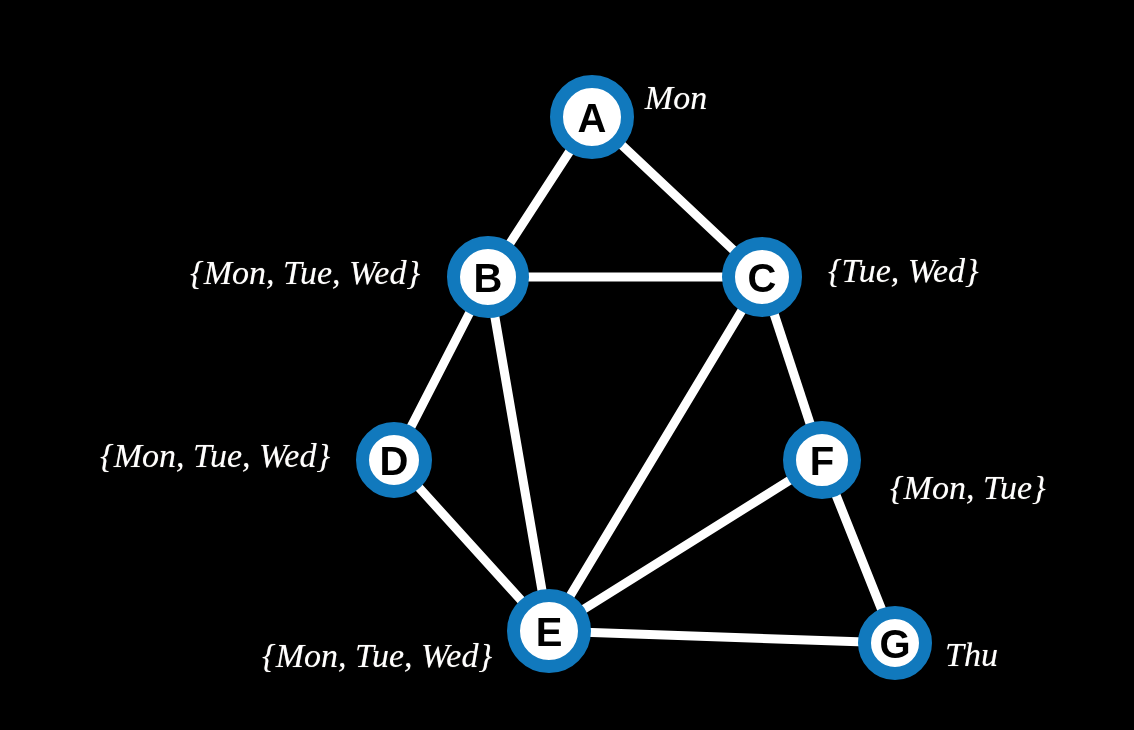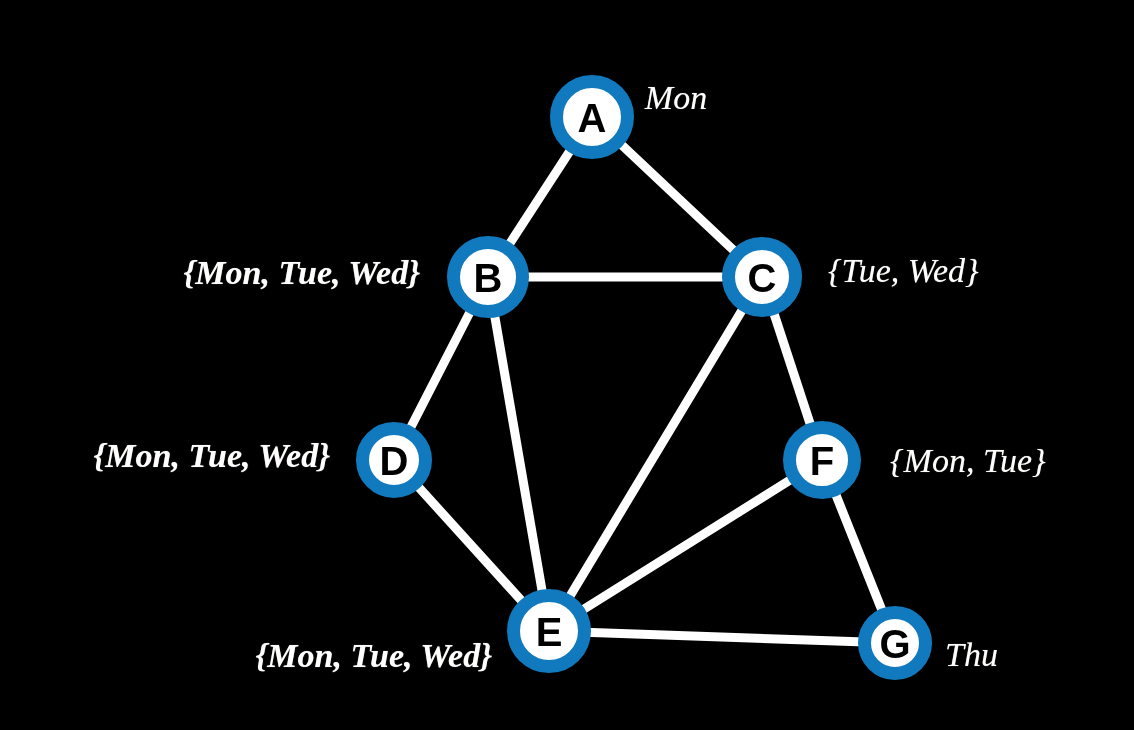--- a/index.html
+++ b/index.html
@@ -45,21 +45,21 @@
     position: absolute;
     color: #ffffff;
     font-family: "Liberation Serif", "DejaVu Serif", serif;
     font-style: italic;
     font-size: 34px;
     white-space: nowrap;
     line-height: 1;
     text-shadow: 0 0 1px rgba(255,240,225,0.55);
   }
   .lbl-right { transform: translate(0, -50%); }
-  .lbl-left  { transform: translate(-100%, -50%); font-weight: bold; }
+  .lbl-left  { transform: translate(-100%, -50%); }
   .lbl-center{ transform: translate(-50%, -50%); }
 </style>
 </head>
 <body>
 
 <div id="stage">
   <svg id="graph-svg" viewBox="0 0 1134 730" xmlns="http://www.w3.org/2000/svg">
     <g id="edges-group">
         <line x1="592" y1="117" x2="488" y2="277" class="edge-line"></line>
         <line x1="592" y1="117" x2="762" y2="277" class="edge-line"></line>
@@ -103,16 +103,16 @@
           <text x="895" y="644" class="node-letter" font-size="36">G</text>
         </g>
       </g>
   </svg>
   <div id="labels-layer">
       <div class="domain-label lbl-center" style="left: 676px; top: 58px; margin-top: 40px;">Mon</div>
       <div class="domain-label lbl-left" style="left: 420px; top: 273px;">{Mon, Tue, Wed}</div>
       <div class="domain-label lbl-right" style="left: 828px; top: 271px;">{Tue, Wed}</div>
       <div class="domain-label lbl-left" style="left: 330px; top: 456px;">{Mon, Tue, Wed}</div>
       <div class="domain-label lbl-left" style="left: 492px; top: 656px;">{Mon, Tue, Wed}</div>
-      <div class="domain-label lbl-right" style="left: 890px; top: 461px;">{Mon, Tue}</div>
+      <div class="domain-label lbl-right" style="left: 890px; top: 488px;">{Mon, Tue}</div>
       <div class="domain-label lbl-right" style="left: 945px; top: 655px;">Thu</div>
     </div>
 </div>
 
 </body></html>

